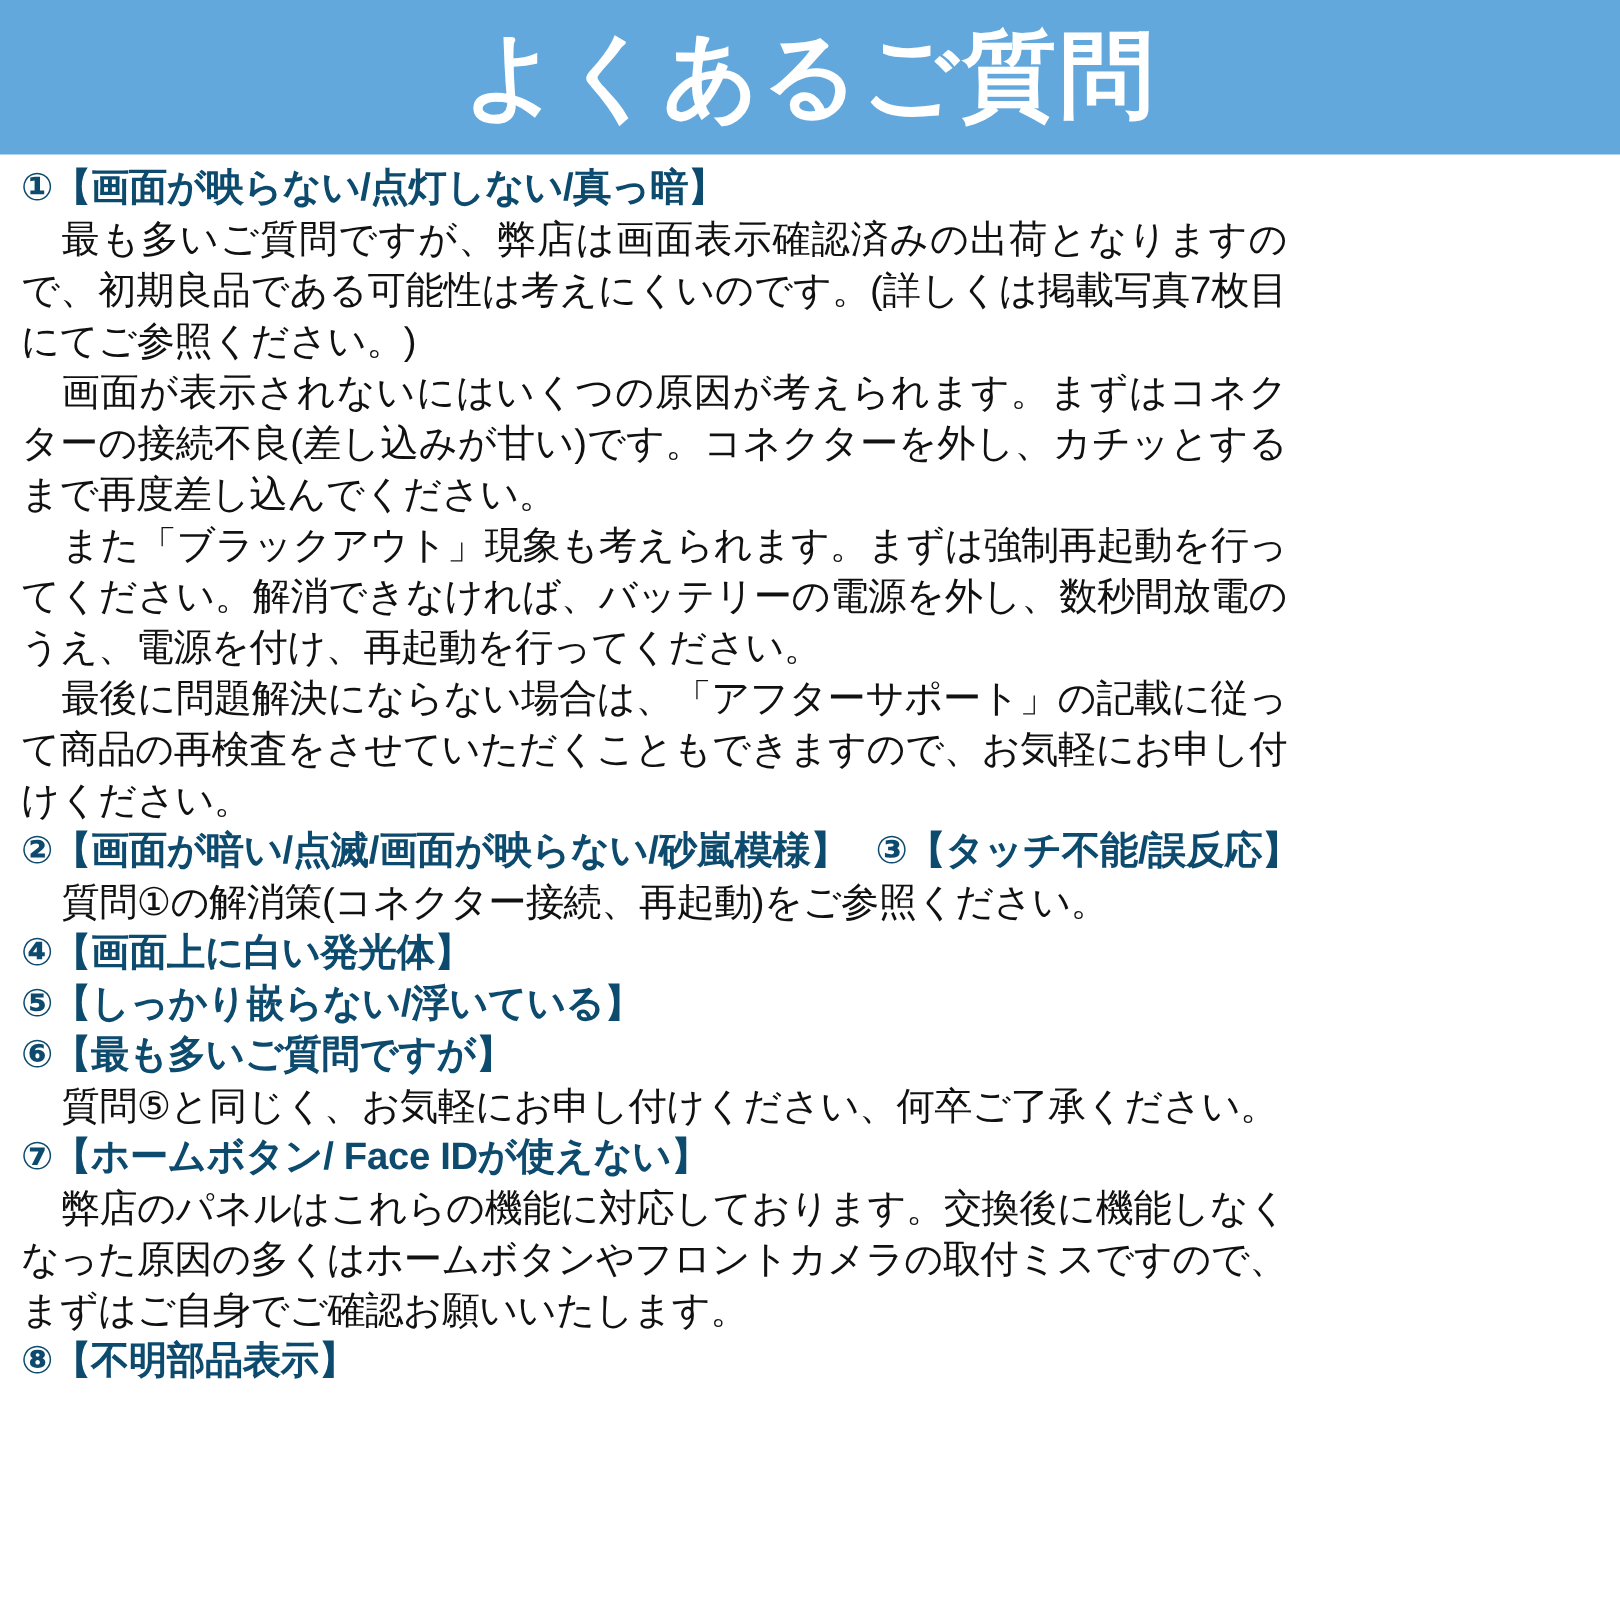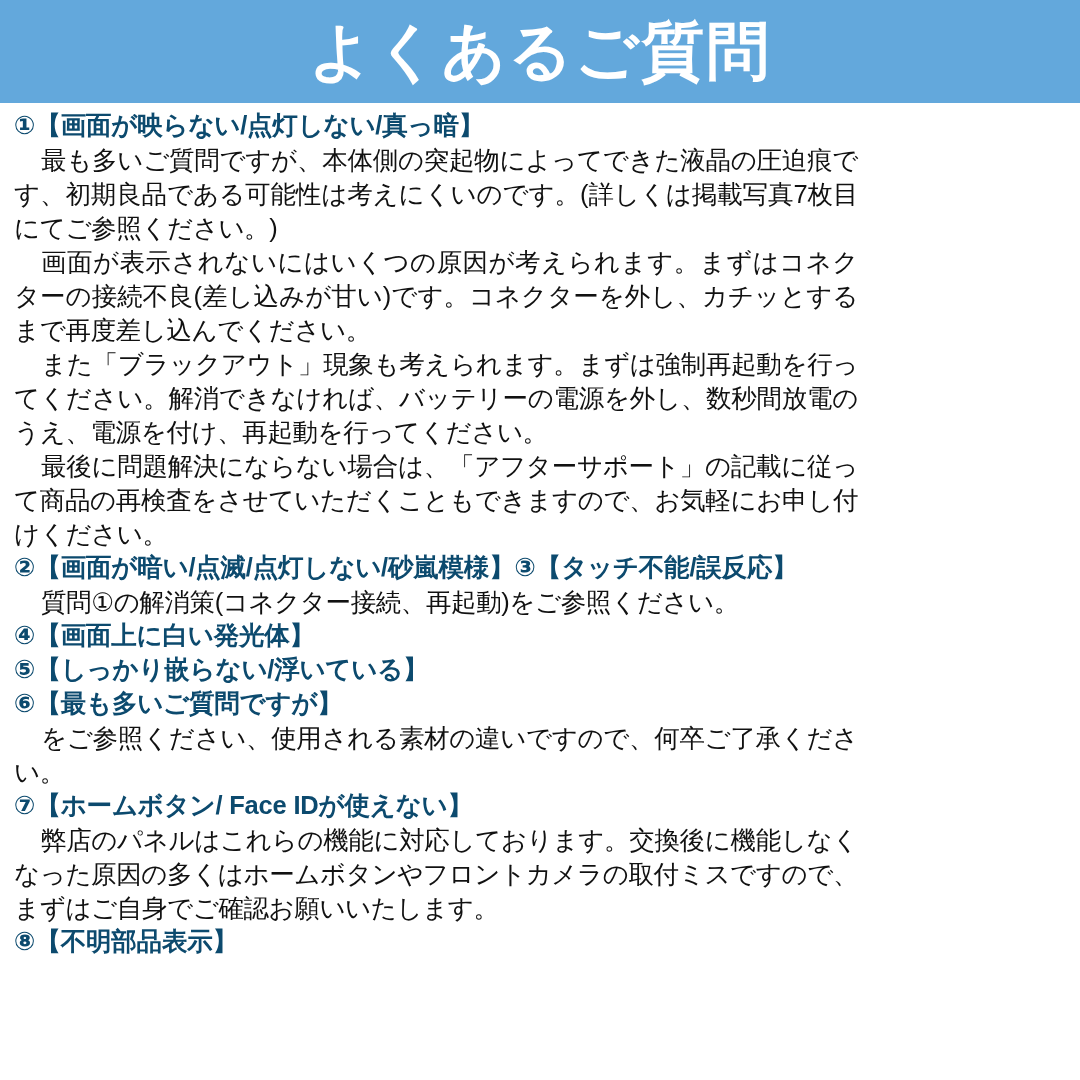--- a/index.html
+++ b/index.html
@@ -43,20 +43,21 @@
   .qline {
     color: #0c4a6e;
     font-size: 25.5px;
     font-weight: bold;
     line-height: 1.33;
     margin: 0;
     white-space: nowrap;
     letter-spacing: -0.2px;
   }
   .qline .sub {
+    margin-left: 18px;
     text-align: right;
   }
   .para {
     color: #111111;
     font-size: 25.5px;
     line-height: 1.335;
     margin: 0;
     letter-spacing: -0.4px;
     text-align: justify;
     text-justify: inter-character;
@@ -74,42 +75,42 @@
 <div class="page">
 
   <div class="header-band">
     <div class="header-title">よくあるご質問</div>
   </div>
 
   <div class="content">
 
     <div class="block">
       <p class="qline">①【画面が映らない/点灯しない/真っ暗】</p>
-      <p class="para indent">最も多いご質問ですが、本体側の突起物によってできた液晶の圧迫痕です、初期良品である可能性は考えにくいのです。(詳しくは掲載写真7枚目にてご参照ください。)</p>
+      <p class="para indent">最も多いご質問ですが、弊店は画面表示確認済みの出荷となりますので、初期良品である可能性は考えにくいのです。(詳しくは掲載写真7枚目にてご参照ください。)</p>
       <p class="para indent">画面が表示されないにはいくつの原因が考えられます。まずはコネクターの接続不良(差し込みが甘い)です。コネクターを外し、カチッとするまで再度差し込んでください。</p>
       <p class="para indent">また「ブラックアウト」現象も考えられます。まずは強制再起動を行ってください。解消できなければ、バッテリーの電源を外し、数秒間放電のうえ、電源を付け、再起動を行ってください。</p>
       <p class="para indent">最後に問題解決にならない場合は、「アフターサポート」の記載に従って商品の再検査をさせていただくこともできますので、お気軽にお申し付けください。</p>
     </div>
 
     <div class="block">
-      <p class="qline"><span>②【画面が暗い/点滅/点灯しない/砂嵐模様】</span><span class="sub">③【タッチ不能/誤反応】</span></p>
+      <p class="qline"><span>②【画面が暗い/点滅/画面が映らない/砂嵐模様】</span><span class="sub">③【タッチ不能/誤反応】</span></p>
       <p class="para indent">質問①の解消策(コネクター接続、再起動)をご参照ください。</p>
     </div>
 
     <div class="block">
       <p class="qline">④【画面上に白い発光体】</p>
     </div>
 
     <div class="block">
       <p class="qline">⑤【しっかり嵌らない/浮いている】</p>
     </div>
 
     <div class="block">
       <p class="qline">⑥【最も多いご質問ですが】</p>
-      <p class="para indent">をご参照ください、使用される素材の違いですので、何卒ご了承ください。</p>
+      <p class="para indent">質問⑤と同じく、お気軽にお申し付けください、何卒ご了承ください。</p>
     </div>
 
     <div class="block">
       <p class="qline">⑦【ホームボタン/ Face IDが使えない】</p>
       <p class="para indent">弊店のパネルはこれらの機能に対応しております。交換後に機能しなくなった原因の多くはホームボタンやフロントカメラの取付ミスですので、まずはご自身でご確認お願いいたします。</p>
     </div>
 
     <div class="block">
       <p class="qline">⑧【不明部品表示】</p>
 

